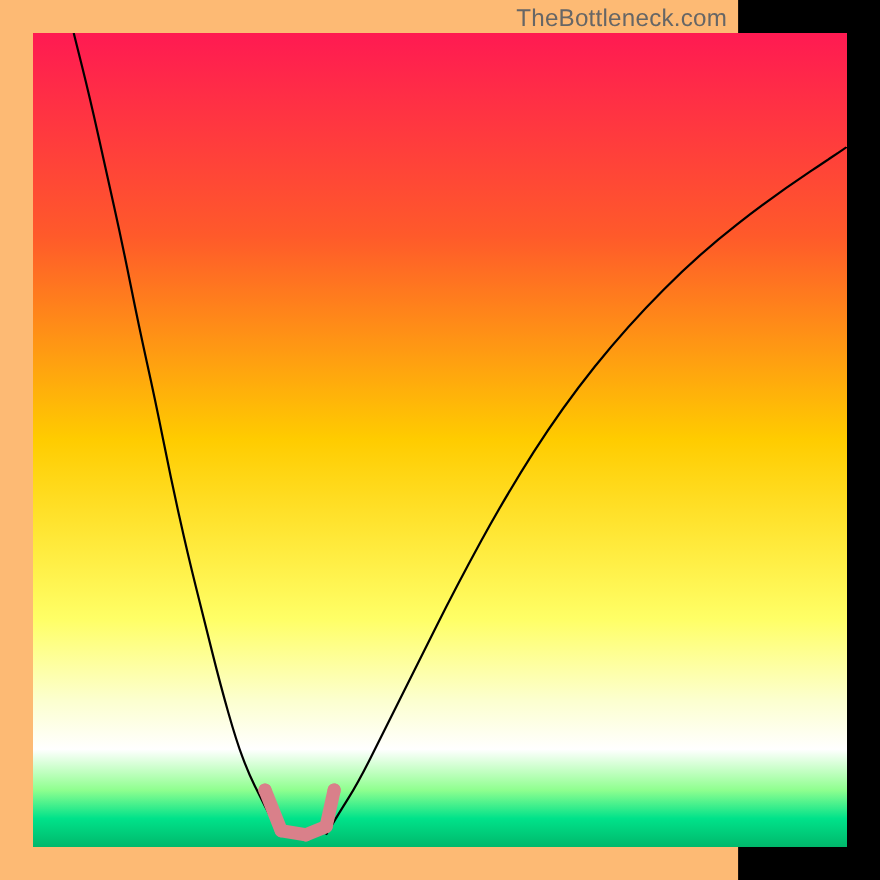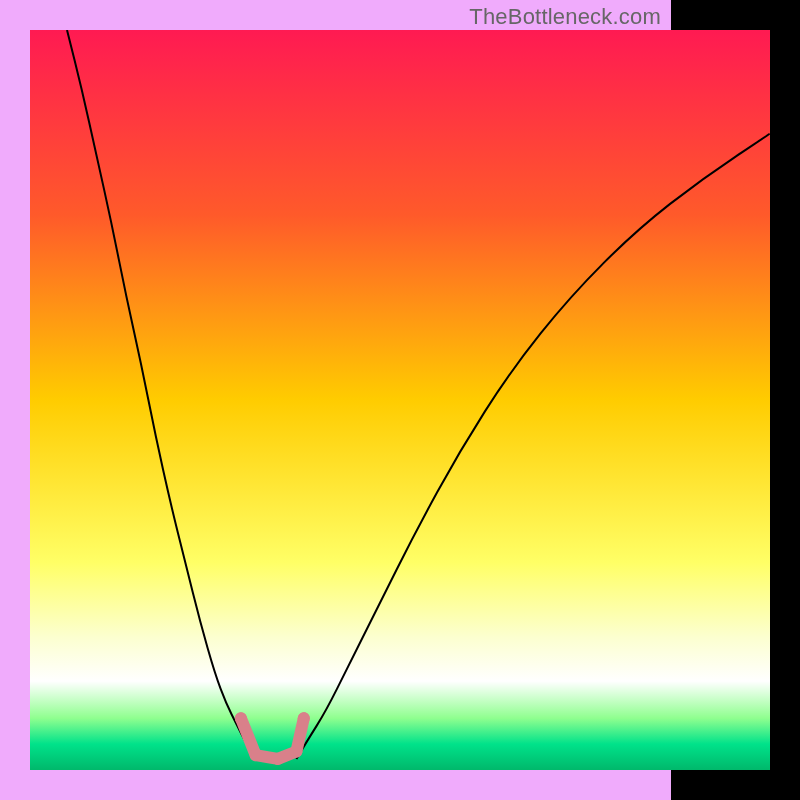--- a/index.html
+++ b/index.html
@@ -7,21 +7,21 @@
     padding: 0;
     width: 800px;
     height: 800px;
     background: #000;
     font-family: Arial, Helvetica, sans-serif;
   }
   .frame {
     position: relative;
     width: 671px;
     height: 800px;
-    background: #f0abfc;
+    background: #fdba74;
   }
   .watermark {
     position: absolute;
     top: 4px;
     right: 10px;
     color: #666;
     font-size: 22px;
     font-weight: 500;
     letter-spacing: 0.2px;
     z-index: 10;

